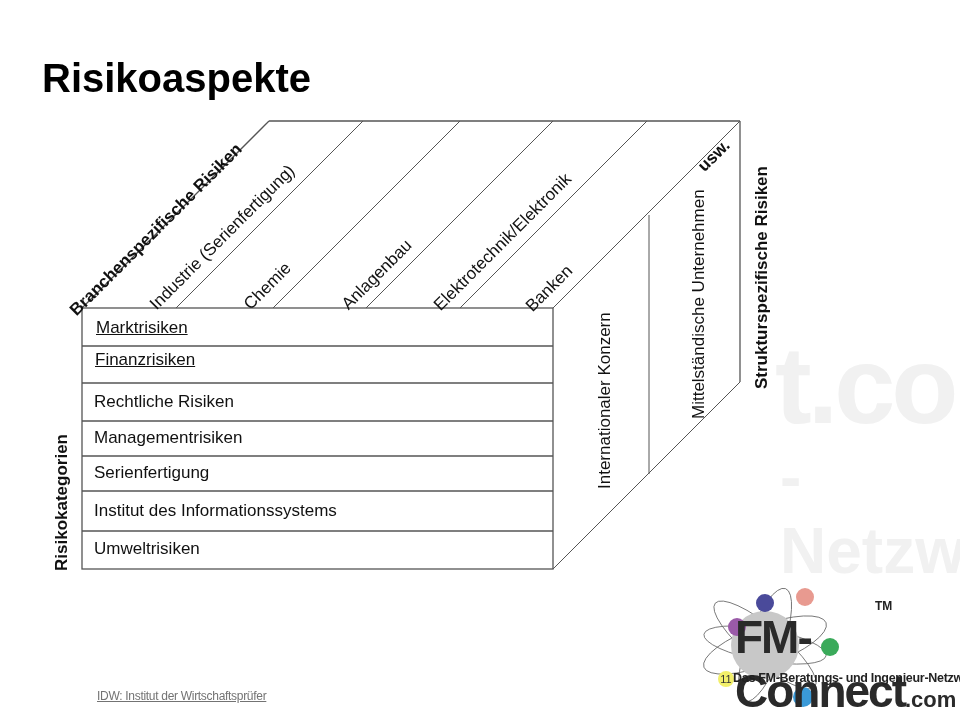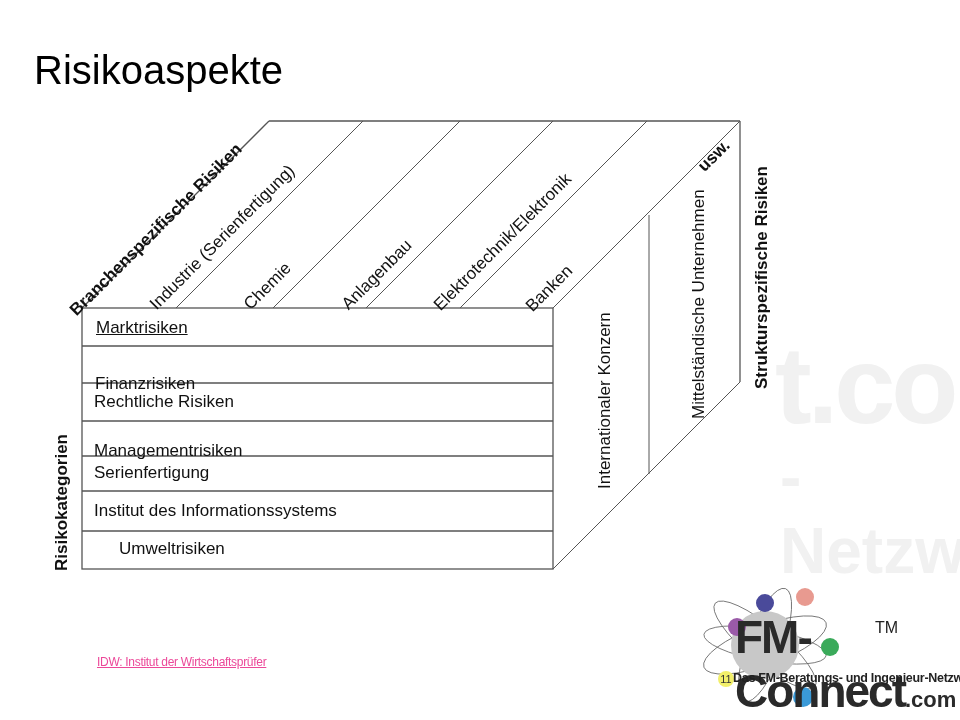--- a/index.html
+++ b/index.html
@@ -6,35 +6,35 @@
   body { width:960px; height:720px; background:#ffffff; position:relative; overflow:hidden;
          font-family:"Liberation Sans", sans-serif; color:#111; }
   .title { position:absolute; left:26px; top:38px; font-size:40px; line-height:48px; color:#000; }
   .watermark { position:absolute; left:775px; top:330px; color:#f1f1f1; font-family:"Liberation Sans", sans-serif;
                font-weight:bold; font-size:110px; line-height:110px; letter-spacing:-4px; }
   .watermark2 { position:absolute; left:780px; top:440px; color:#f1f1f1; font-size:64px; font-weight:bold; }
   svg.cube { position:absolute; left:0; top:0; }
   .row-label { position:absolute; left:94px; font-size:17px; line-height:20px; color:#111; white-space:nowrap; }
   .rot { position:absolute; white-space:nowrap; transform-origin:0 0; font-size:17px; line-height:20px; color:#111; }
   .bold { font-weight:bold; }
-  .source { position:absolute; left:97px; top:655px; font-size:12px; text-decoration:underline; color:#ec4899; letter-spacing:-0.3px; }
+  .source { position:absolute; left:97px; top:689px; font-size:12px; text-decoration:underline; color:#737373; letter-spacing:-0.3px; }
   .logo { position:absolute; left:695px; top:575px; width:265px; height:140px; }
   .logo-main { position:absolute; left:40px; top:35px; font-size:46px; font-weight:bold; color:#2a2a2a; letter-spacing:-2px; font-family:"Liberation Sans", sans-serif; }
   .logo-main .com { font-size:22px; letter-spacing:0; }
-  .logo-tm { position:absolute; left:180px; top:44px; font-size:16px; font-weight:normal; color:#222; }
+  .logo-tm { position:absolute; left:180px; top:24px; font-size:12px; font-weight:bold; color:#222; }
   .logo-tag { position:absolute; left:38px; top:96px; font-size:12.5px; font-weight:bold; color:#222; white-space:nowrap; letter-spacing:-0.3px; }
   .page-num { position:absolute; left:23px; top:96px; width:16px; height:16px; border-radius:50%; background:#f2ef6a; font-size:11px; text-align:center; line-height:16px; color:#333; }
 </style>
 </head>
 <body>
 
 <div class="watermark">t.com</div>
 <div class="watermark2">-Netzwerk!</div>
 
-<h1 class="title" style="margin:8px;font-weight:normal;">Risikoaspekte</h1>
+<h1 class="title" style="margin:16px;font-weight:bold;">Risikoaspekte</h1>
 
 <svg class="cube" width="960" height="720" viewBox="0 0 960 720">
   <g stroke="#555" stroke-width="1.3" fill="none">
 
     <rect x="82" y="308" width="471" height="261" fill="#fff"></rect>
     <line x1="82" y1="346" x2="553" y2="346"></line>
     <line x1="82" y1="383" x2="553" y2="383"></line>
     <line x1="82" y1="421" x2="553" y2="421"></line>
     <line x1="82" y1="456" x2="553" y2="456"></line>
     <line x1="82" y1="491" x2="553" y2="491"></line>
@@ -59,26 +59,26 @@
 <div class="rot bold" style="left:752px; top:389px; transform:rotate(-90deg); font-size:17px;">Strukturspezifische Risiken</div>
 
 <div class="rot" style="left:146px; top:300px; transform:rotate(-45deg);">Industrie (Serienfertigung)</div>
 <div class="rot" style="left:240px; top:300px; transform:rotate(-45deg);">Chemie</div>
 <div class="rot" style="left:338px; top:300px; transform:rotate(-45deg);">Anlagenbau</div>
 <div class="rot" style="left:430px; top:301px; transform:rotate(-45deg);">Elektrotechnik/Elektronik</div>
 <div class="rot" style="left:522px; top:302px; transform:rotate(-45deg);">Banken</div>
 <div class="rot bold" style="left:694px; top:162px; transform:rotate(-45deg);">usw.</div>
 
 <div class="row-label" style="left:96px; top:318px;text-decoration:underline;">Marktrisiken</div>
-<div class="row-label" style="left:95px; top:374px;">Finanzrisiken</div>
+<div class="row-label" style="left:95px; top:350px;text-decoration:underline;">Finanzrisiken</div>
 <div class="row-label" style="top:392px;text-align:right;">Rechtliche Risiken</div>
-<div class="row-label" style="top:441px;">Managementrisiken</div>
+<div class="row-label" style="top:428px;">Managementrisiken</div>
 <div class="row-label" style="top:463px;">Serienfertigung</div>
 <div class="row-label" style="top:501px;">Institut des Informationssystems</div>
-<div class="row-label" style="top:539px;margin-left:25px;">Umweltrisiken</div>
+<div class="row-label" style="top:539px;">Umweltrisiken</div>
 
 <div class="rot" style="left:595px; top:489px; transform:rotate(-90deg);">Internationaler Konzern</div>
 <div class="rot" style="left:689px; top:419px; transform:rotate(-90deg);">Mittelständische Unternehmen</div>
 
 <div class="source">IDW: Institut der Wirtschaftsprüfer</div>
 
 <div class="logo">
   <svg width="265" height="140" viewBox="0 0 265 140">
     <g fill="none" stroke="#666" stroke-width="0.8">
       <ellipse cx="70" cy="70" rx="65" ry="20" transform="rotate(-20 70 70)"></ellipse>

